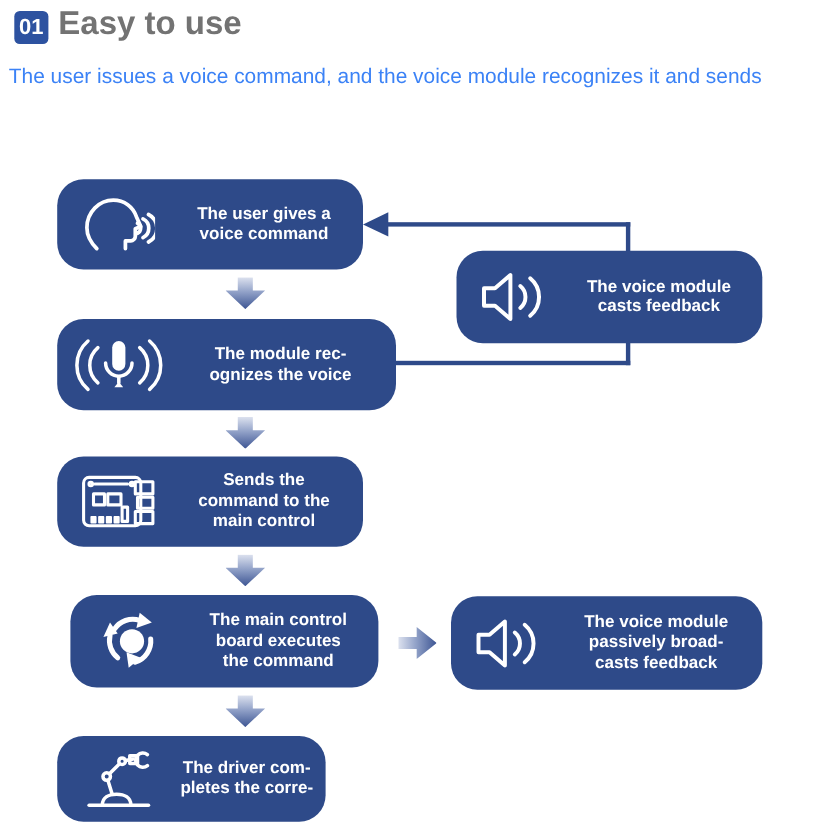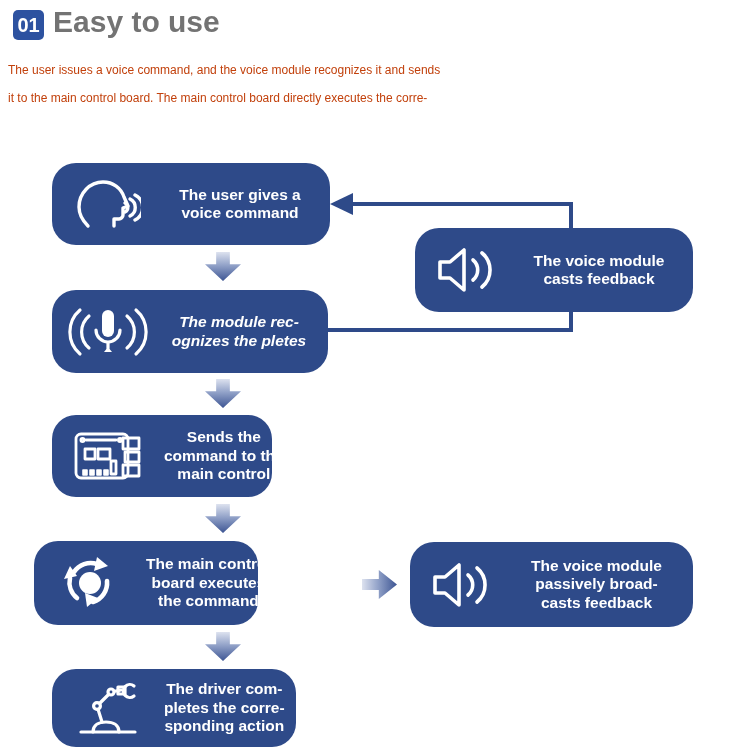--- a/index.html
+++ b/index.html
@@ -4,21 +4,21 @@
 <style>
   html,body{margin:0;padding:0;background:#ffffff;}
   body{width:750px;height:750px;position:relative;overflow:hidden;
        font-family:"Liberation Sans", sans-serif;}
   .abs{position:absolute;}
 
   
   .badge{left:13px;top:10px;width:31px;height:30px;background:#2d52a0;border-radius:5px;
          color:#fff;font-weight:700;font-size:20px;display:flex;align-items:center;justify-content:center;}
   .title{left:53px;top:5px;font-size:30px;font-weight:700;color:#737373;letter-spacing:0px;}
-  .para{left:8px;top:56px;width:740px;color:#c2410c;font-size:12px;line-height:28px;}
+  .para{left:8px;top:56px;width:740px;color:#3b82f6;font-size:19px;line-height:28px;}
   .para div{white-space:nowrap;}
 
   
   .box{background:#2e4a89;border-radius:24px;display:flex;align-items:center;color:#ffffff;}
   .box .icon-wrap{flex:0 0 112px;display:flex;align-items:center;justify-content:center;}
   .box.fb .icon-wrap{flex:0 0 104px;}
   .box .txt{flex:1;text-align:center;font-weight:700;font-size:15.5px;line-height:18.5px;padding-right:14px;}
   .box .txt div{white-space:nowrap;}
 
   
@@ -36,21 +36,20 @@
 
   svg{display:block;}
 </style>
 </head>
 <body>
 
 <div class="abs badge">01</div>
 <div class="abs title">Easy to use</div>
 <div class="abs para">
   <div>The user issues a voice command, and the voice module recognizes it and sends</div>
-  <div>it to the main control board. The main control board directly executes the corre-</div>
 </div>
 
 <div class="abs arrowhead-left" style="left:330px;top:193px;"></div>
 <div class="abs line" style="left:352px;top:202px;width:221px;height:4px;"></div>
 <div class="abs line" style="left:569px;top:202px;width:4px;height:130px;"></div>
 <div class="abs line" style="left:328px;top:328px;width:245px;height:4px;"></div>
 
 <div class="abs down-arrow" style="left:205px;top:252px;"></div>
 <div class="abs down-arrow" style="left:205px;top:379px;"></div>
 <div class="abs down-arrow" style="left:205px;top:504px;"></div>
@@ -79,40 +78,40 @@
       <path d="M38 17 A13 13 0 0 1 38 37"></path>
       <path d="M47 10 A22 22 0 0 1 47 44"></path>
     </svg>
   </div>
   <div class="txt">
     <div>The voice module</div>
     <div>casts feedback</div>
   </div>
 </div>
 
-<div class="abs box" style="left:52px;top:290px;width:276px;height:83px;font-style:italic;">
+<div class="abs box" style="left:52px;top:290px;width:308px;height:83px;">
   <div class="icon-wrap">
     <svg width="86" height="58" viewBox="0 0 86 58" fill="none" stroke="#ffffff" stroke-width="3.2" stroke-linecap="round" stroke-linejoin="round">
       <rect x="37" y="7" width="12" height="27" rx="6" fill="#ffffff" stroke="none"></rect>
       <path d="M31 27 a12 12 0 0 0 24 0"></path>
       <path d="M43 40 v5"></path>
       <path d="M39 49 l4 -5 4 5 z" fill="#ffffff" stroke="none"></path>
       <path d="M24 13 A21 21 0 0 0 24 45"></path>
       <path d="M15 7 A29 29 0 0 0 15 51"></path>
       <path d="M62 13 A21 21 0 0 1 62 45"></path>
       <path d="M71 7 A29 29 0 0 1 71 51"></path>
     </svg>
   </div>
   <div class="txt">
     <div>The module rec-</div>
-    <div>ognizes the pletes</div>
+    <div>ognizes the voice</div>
   </div>
 </div>
 
-<div class="abs box" style="left:52px;top:415px;width:220px;height:82px;">
+<div class="abs box" style="left:52px;top:415px;width:278px;height:82px;">
   <div class="icon-wrap">
     <svg width="70" height="52" viewBox="0 0 70 52" fill="none" stroke="#ffffff" stroke-width="2.8" stroke-linecap="round" stroke-linejoin="round">
       <rect x="3" y="4" width="52" height="44" rx="5"></rect>
       <circle cx="9.5" cy="10" r="1.6"></circle>
       <circle cx="47" cy="10" r="1.6"></circle>
       <path d="M13 10 h30"></path>
       <rect x="12" y="19" width="10" height="10"></rect>
       <rect x="25" y="19" width="12" height="10"></rect>
       <rect x="38" y="31" width="5" height="13"></rect>
       <rect x="10" y="40" width="4" height="5" fill="#ffffff" stroke-width="1.6"></rect>
@@ -124,21 +123,21 @@
       <rect x="50" y="35" width="16" height="11"></rect>
     </svg>
   </div>
   <div class="txt">
     <div>Sends the</div>
     <div>command to the</div>
     <div>main control</div>
   </div>
 </div>
 
-<div class="abs box" style="left:34px;top:541px;width:224px;height:84px;">
+<div class="abs box" style="left:64px;top:541px;width:280px;height:84px;">
   <div class="icon-wrap">
     <svg width="58" height="58" viewBox="0 0 58 58" fill="none">
       <circle cx="29" cy="29" r="11" fill="#ffffff"></circle>
       <g stroke="#ffffff" stroke-width="4.6" stroke-linecap="round">
         <path d="M13 18 A20 20 0 0 1 36 10"></path>
         <path d="M46 27 A20 20 0 0 1 32 48"></path>
         <path d="M16 44 A20 20 0 0 1 9 24"></path>
       </g>
       <g fill="#ffffff">
         <path d="M36 3 L47 12 L33 17 Z"></path>
@@ -177,15 +176,14 @@
       <path d="M26 43 L21 27 L35 13 L45 11"></path>
       <circle cx="21" cy="27" r="3.4" fill="#2e4a89"></circle>
       <circle cx="35" cy="13" r="3" fill="#2e4a89"></circle>
       <rect x="42" y="8" width="7" height="7"></rect>
       <path d="M58 7 a6.5 6.5 0 1 0 0 10"></path>
     </svg>
   </div>
   <div class="txt">
     <div>The driver com-</div>
     <div>pletes the corre-</div>
-    <div>sponding action</div>
   </div>
 </div>
 
 </body></html>

